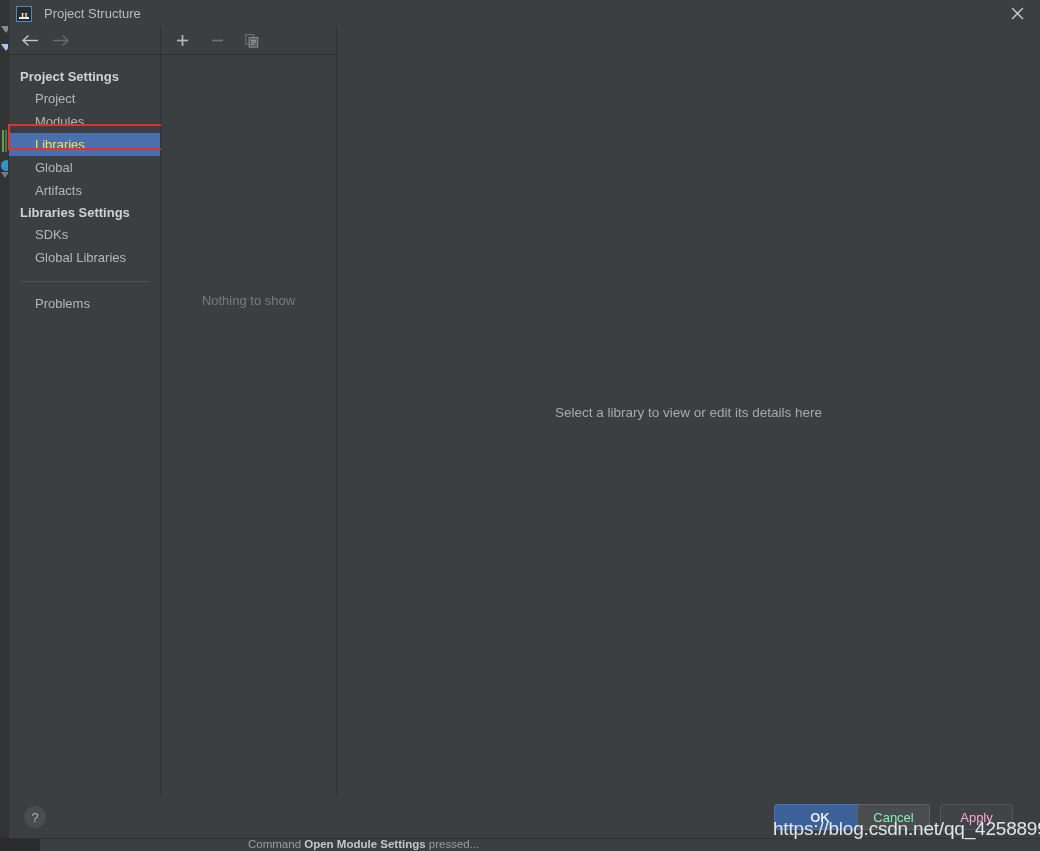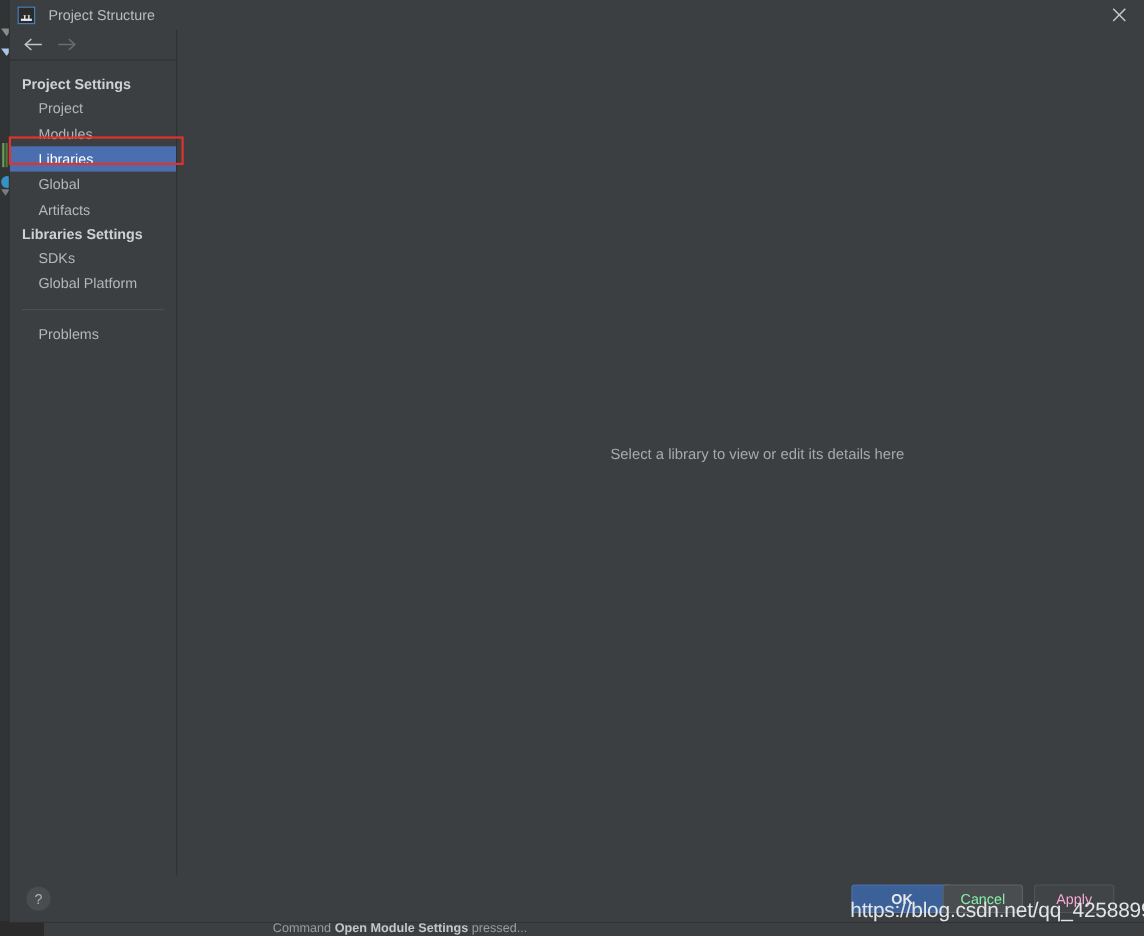--- a/index.html
+++ b/index.html
@@ -206,21 +206,21 @@
   }
   .nav-item {
     color: #b4b7b9;
     font-size: 13px;
     padding: 3px 0 3px 26px;
     cursor: pointer;
     line-height: 17px;
   }
   .nav-item.selected {
     background: #4b6eaf;
-    color: #ffffff;
+    color: #fde047;
   }
   #nav-divider {
     height: 1px;
     background: #4e5254;
     margin: 12px 11px 10px 11px;
   }
   #highlight-box {
     position: absolute;
     left: -1px;
     top: 97px;
@@ -386,30 +386,55 @@
 
         <div class="group-head">Project Settings</div>
         <div class="nav-item">Project</div>
         <div class="nav-item">Modules</div>
         <div class="nav-item selected">Libraries</div>
         <div class="nav-item">Global</div>
         <div class="nav-item">Artifacts</div>
 
         <div class="group-head">Libraries Settings</div>
         <div class="nav-item">SDKs</div>
-        <div class="nav-item">Global Platform</div>
+        <div class="nav-item">Global Libraries</div>
 
         <div id="nav-divider"></div>
 
         <div class="nav-item">Problems</div>
       </div>
 
       <div id="highlight-box"></div>
     </div>
 
+    <div id="pane-mid">
+      <div id="mid-toolbar">
+        <div class="tool-btn">
+          <svg width="13" height="13" viewBox="0 0 13 13" aria-hidden="true">
+            <line x1="6.5" y1="1" x2="6.5" y2="12" stroke="#b5b8ba" stroke-width="1.7"></line>
+            <line x1="1" y1="6.5" x2="12" y2="6.5" stroke="#b5b8ba" stroke-width="1.7"></line>
+          </svg>
+        </div>
+        <div class="tool-btn">
+          <svg width="13" height="13" viewBox="0 0 13 13" aria-hidden="true">
+            <line x1="1" y1="6.5" x2="12" y2="6.5" stroke="#6e7173" stroke-width="1.7"></line>
+          </svg>
+        </div>
+        <div class="tool-btn">
+          <svg width="14" height="14" viewBox="0 0 14 14" aria-hidden="true">
+            <rect x="0.7" y="0.7" width="8" height="9.5" fill="none" stroke="#6e7173" stroke-width="1.1"></rect>
+            <rect x="4.2" y="3.6" width="8.5" height="9.5" fill="#55585a" stroke="#8a8d8f" stroke-width="1.1"></rect>
+            <line x1="6" y1="6.3" x2="11" y2="6.3" stroke="#b0b3b5" stroke-width="0.9"></line>
+            <line x1="6" y1="8.3" x2="11" y2="8.3" stroke="#b0b3b5" stroke-width="0.9"></line>
+            <line x1="6" y1="10.3" x2="9.5" y2="10.3" stroke="#b0b3b5" stroke-width="0.9"></line>
+          </svg>
+        </div>
+      </div>
+      <div id="mid-empty">Nothing to show</div>
+    </div>
 
     <div id="pane-right">
       <div id="right-empty">Select a library to view or edit its details here</div>
     </div>
   </div>
 
   <div id="footer">
     <div id="help-btn">?</div>
     <div class="btn" id="btn-ok">OK</div>
     <div class="btn" id="btn-cancel">Cancel</div>

